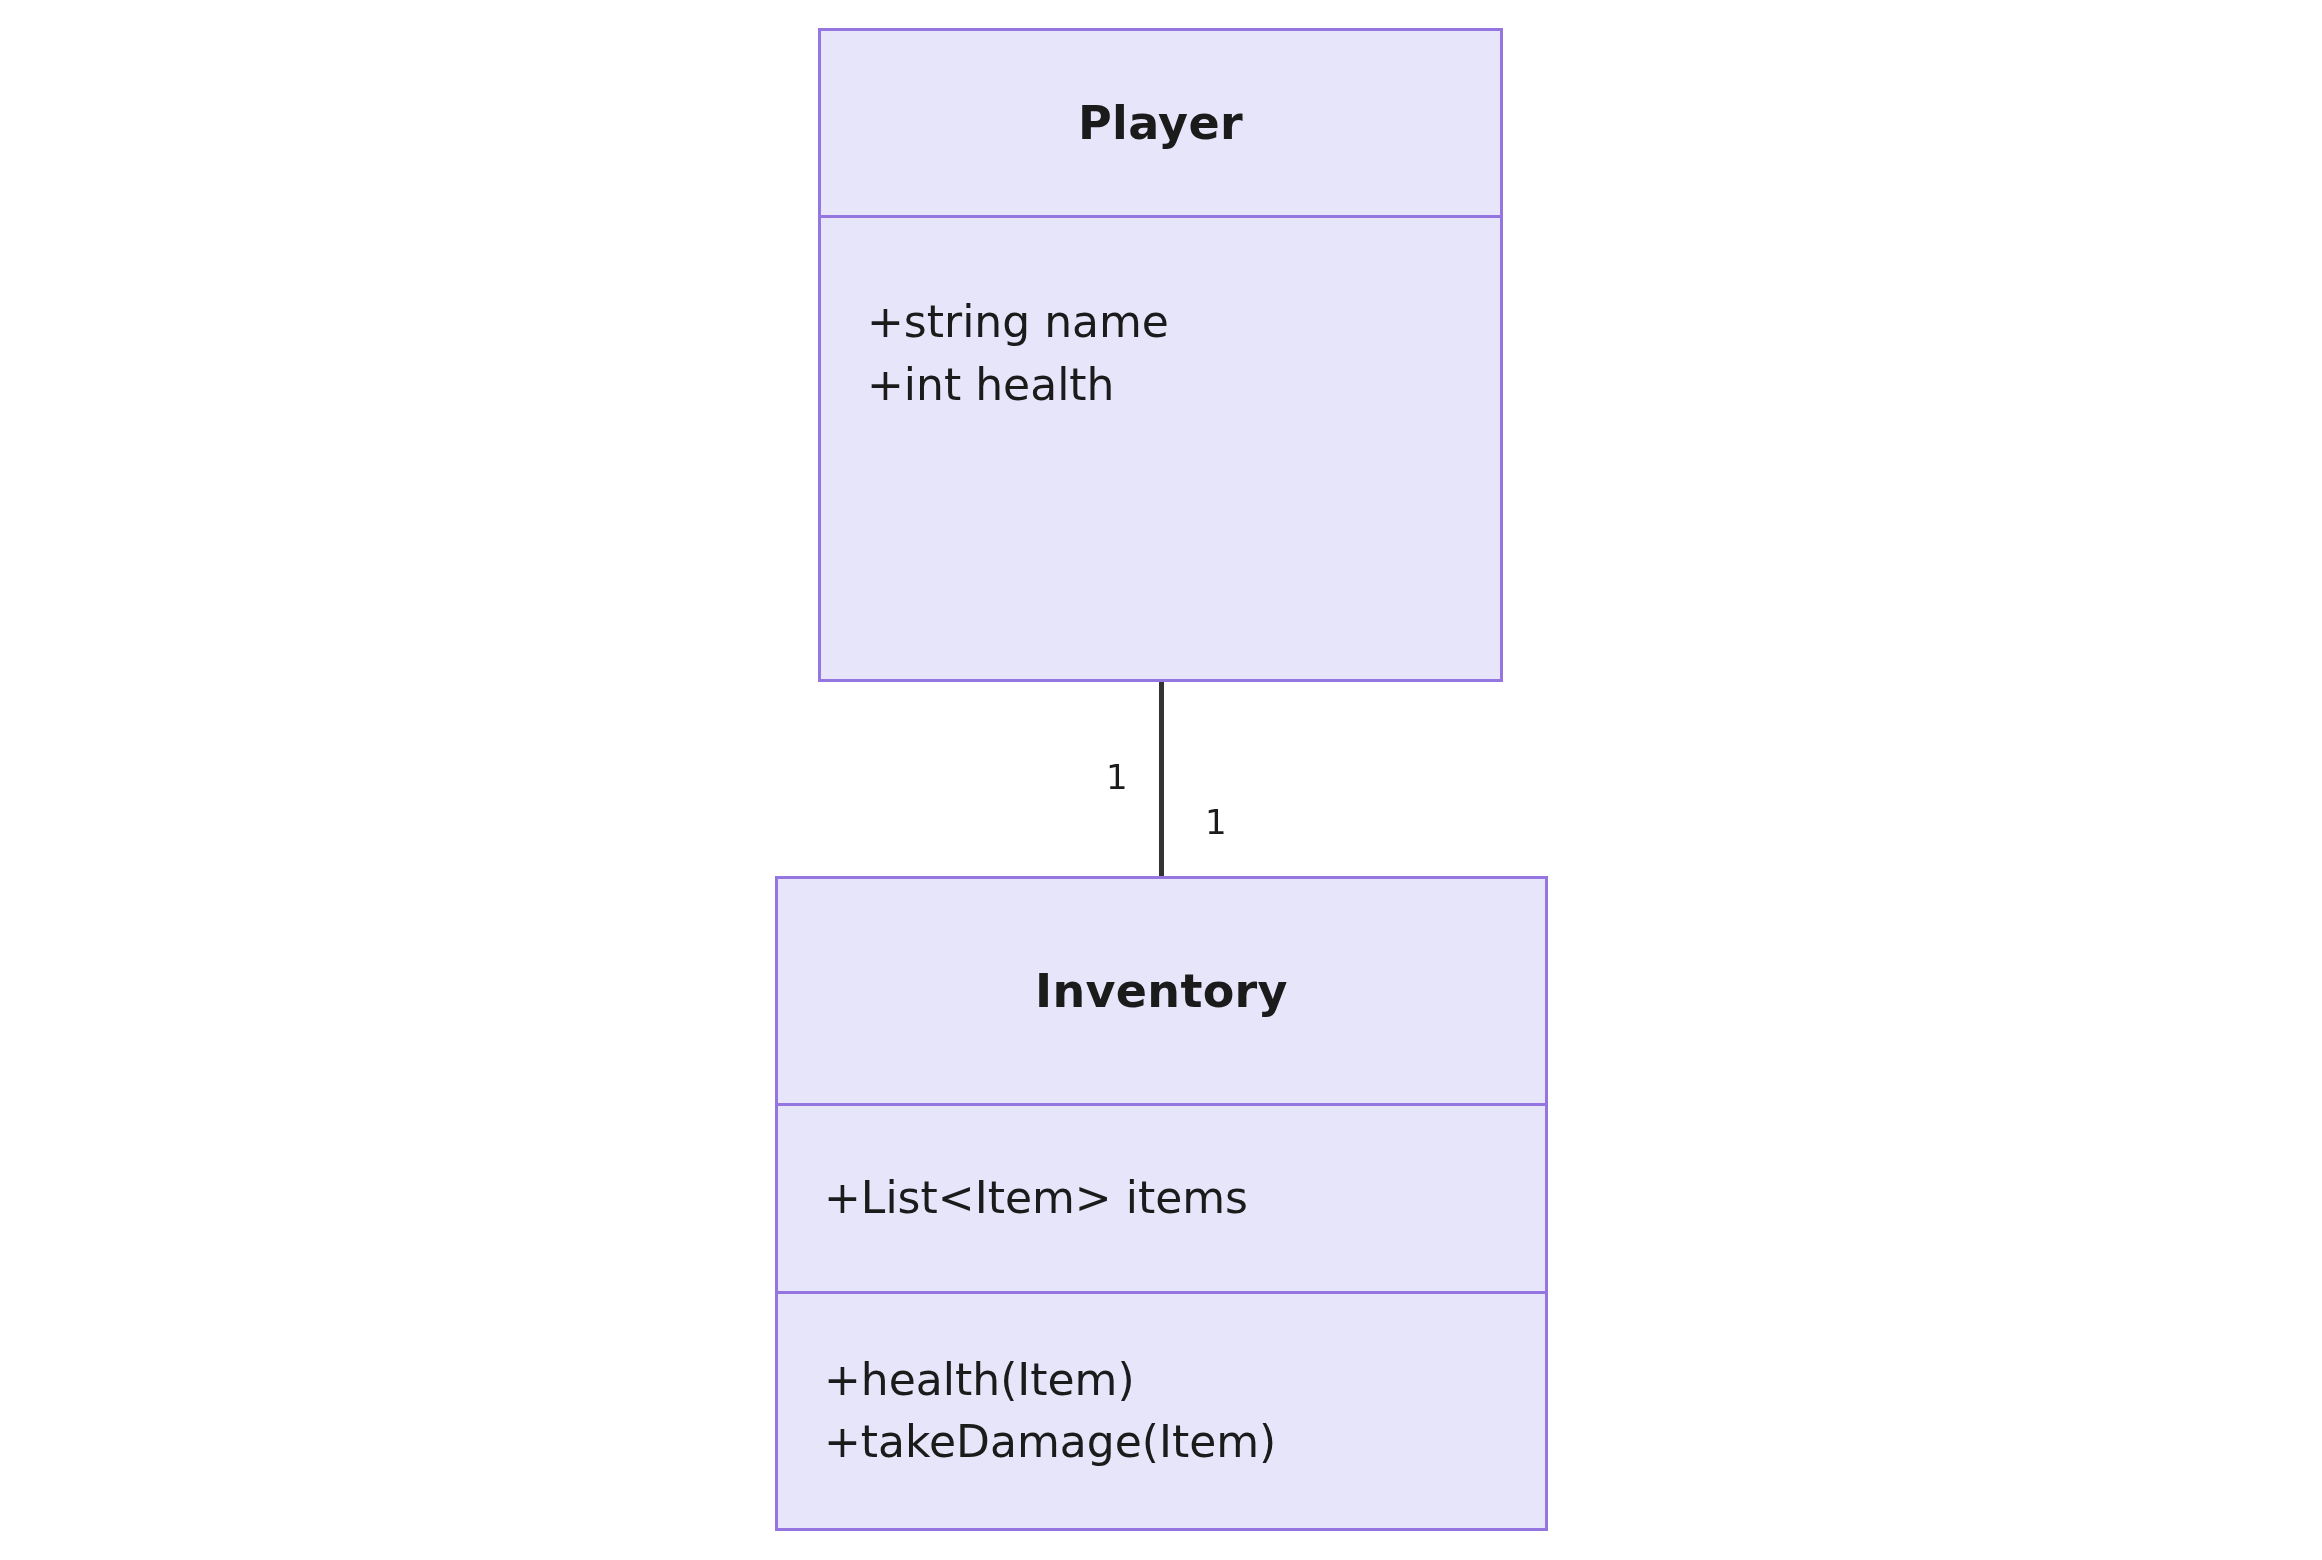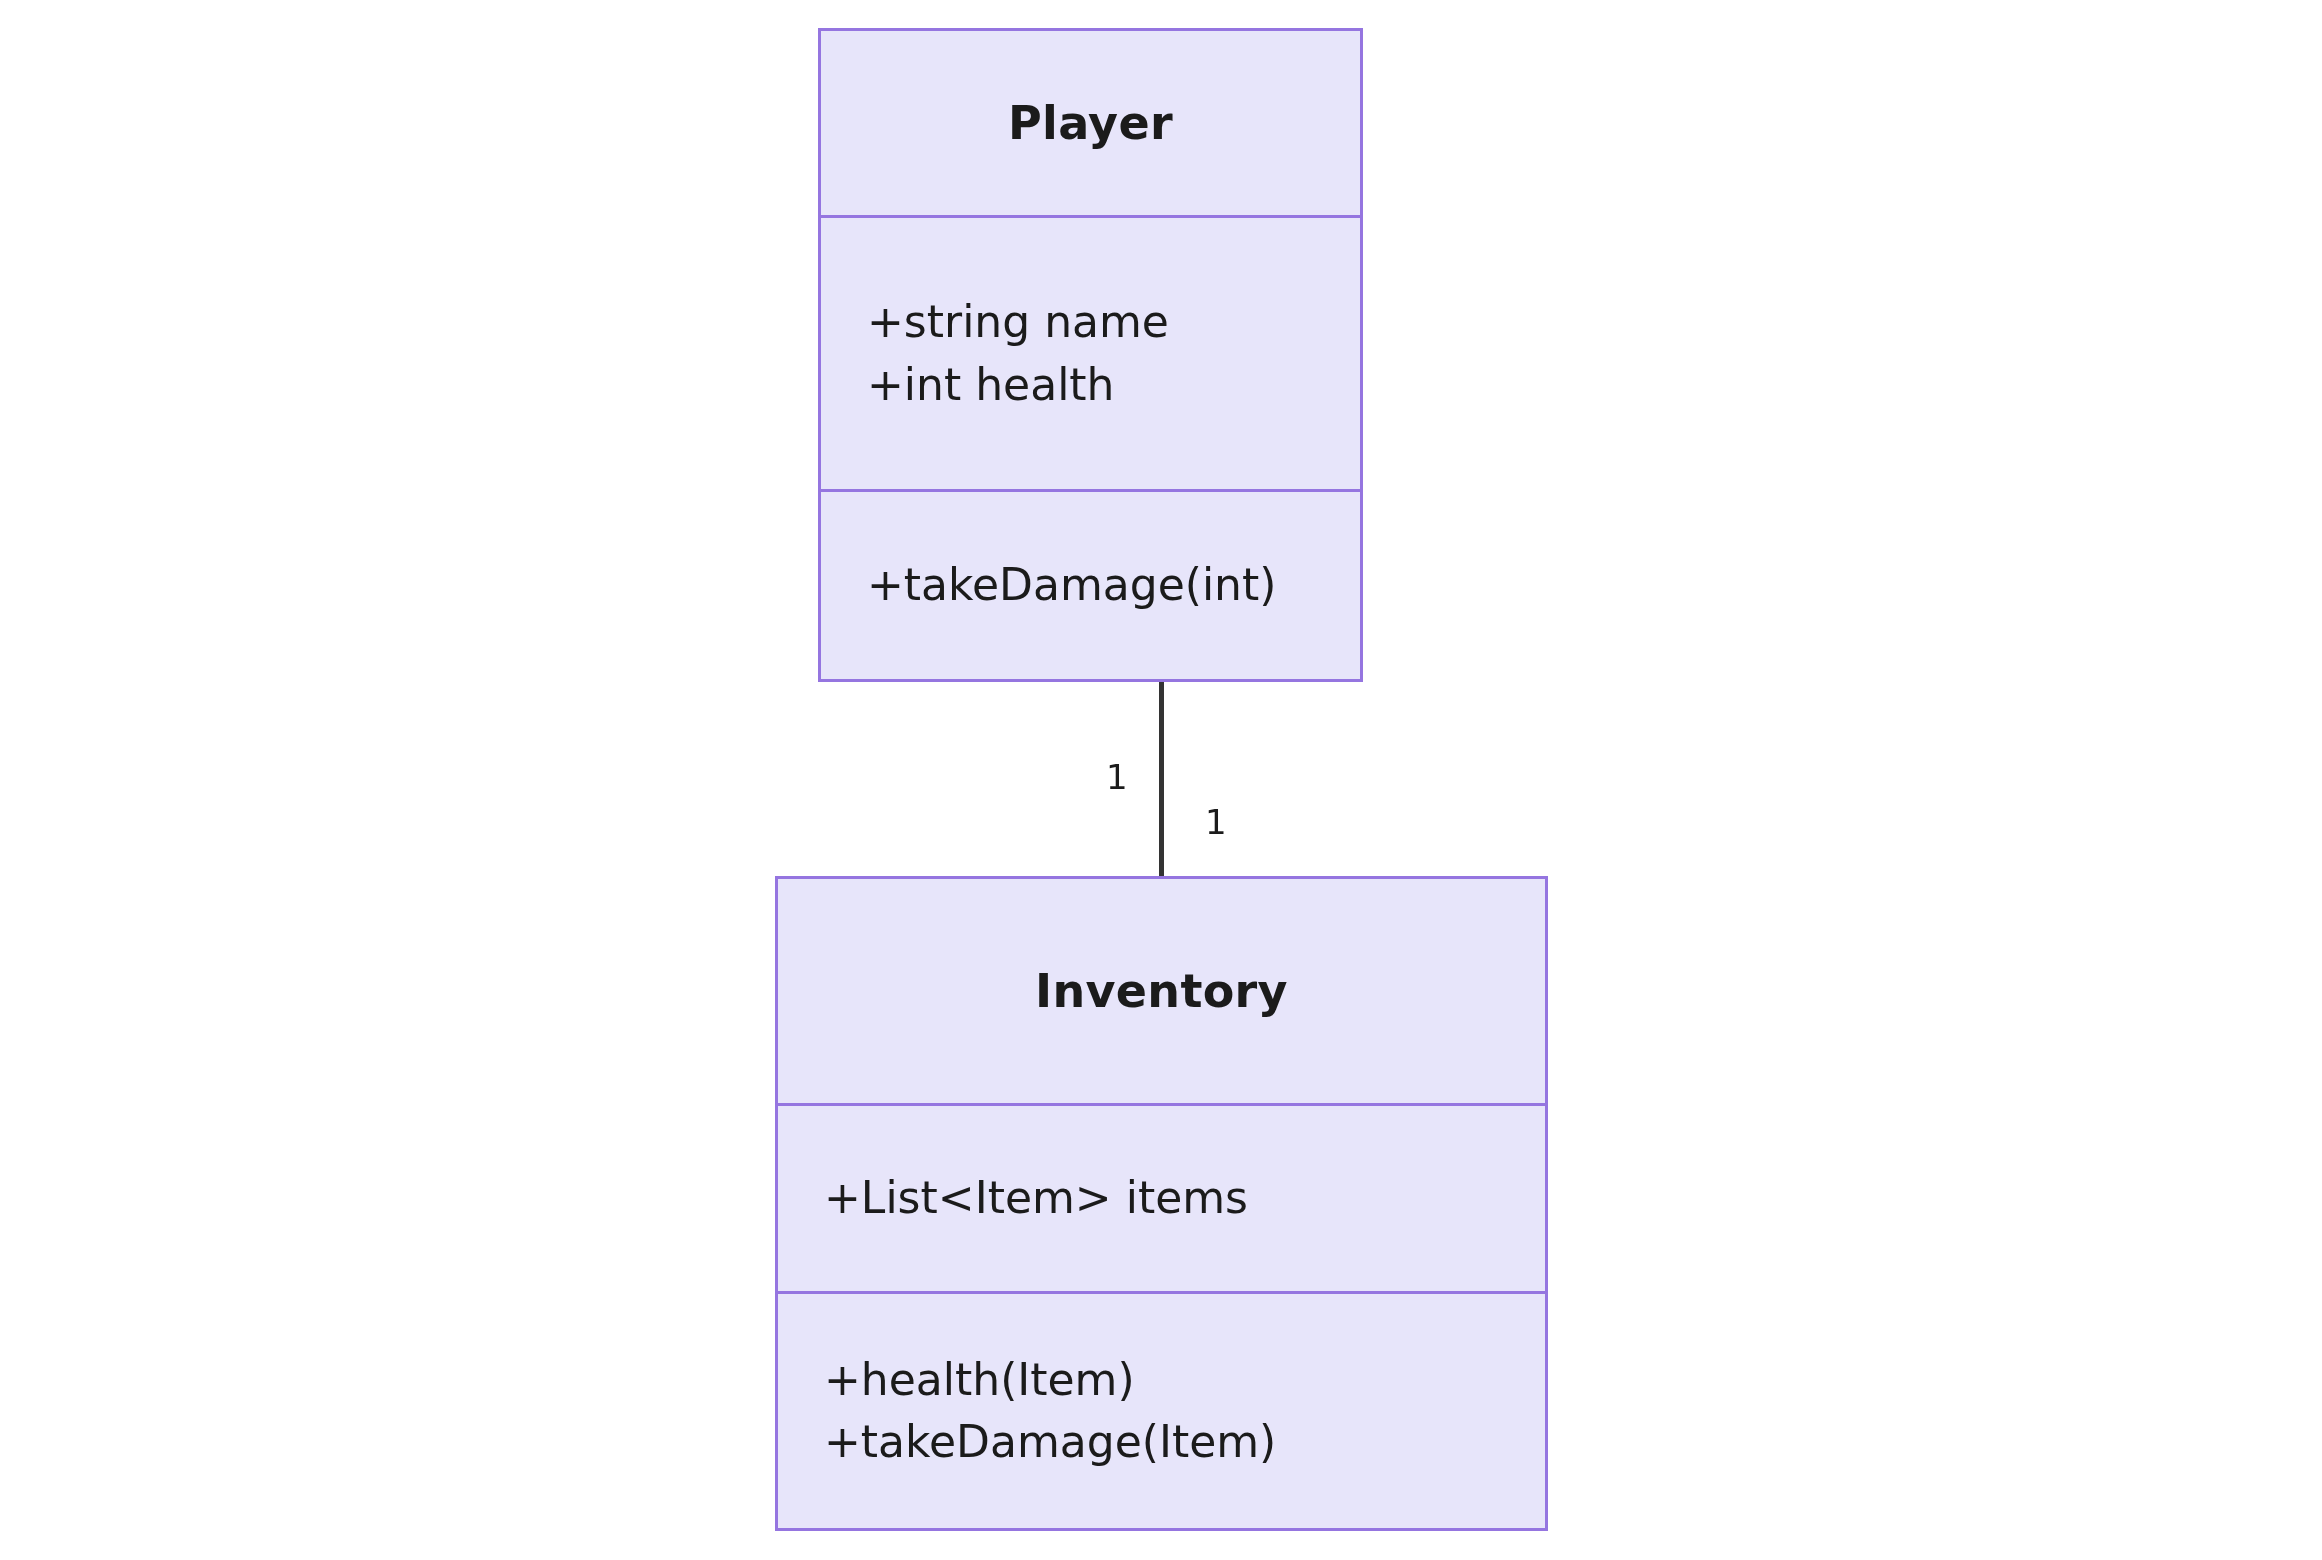--- a/index.html
+++ b/index.html
@@ -69,21 +69,21 @@
     color: #1b1b1b;
     line-height: 1.42;
     white-space: nowrap;
     text-align: left;
   }
 
   
   #class-player {
     left: 818px;
     top: 28px;
-    width: 545px;
+    width: 685px;
     height: 654px;
   }
   #class-player .compartment-name        { height: 184px; }
   #class-player .compartment-attributes  { height: 274px; }
   #class-player .compartment-methods     { flex: 1 1 auto; }
 
   
   #class-inventory {
     left: 775px;
     top: 876px;
@@ -128,23 +128,20 @@
 <div id="diagram-canvas">
 
   <div class="uml-class" id="class-player">
     <div class="uml-compartment compartment-name">
       <div class="class-title">Player</div>
     </div>
     <div class="uml-compartment compartment-attributes">
       <div class="member-line">+string name</div>
       <div class="member-line">+int health</div>
     </div>
-    <div class="uml-compartment compartment-methods">
-      <div class="member-line">+takeDamage(int)</div>
-    </div>
   </div>
 
   <div id="association-connector"></div>
   <div class="multiplicity-label" id="multiplicity-source">1</div>
   <div class="multiplicity-label" id="multiplicity-target">1</div>
 
   <div class="uml-class" id="class-inventory">
     <div class="uml-compartment compartment-name">
       <div class="class-title">Inventory</div>
     </div>

